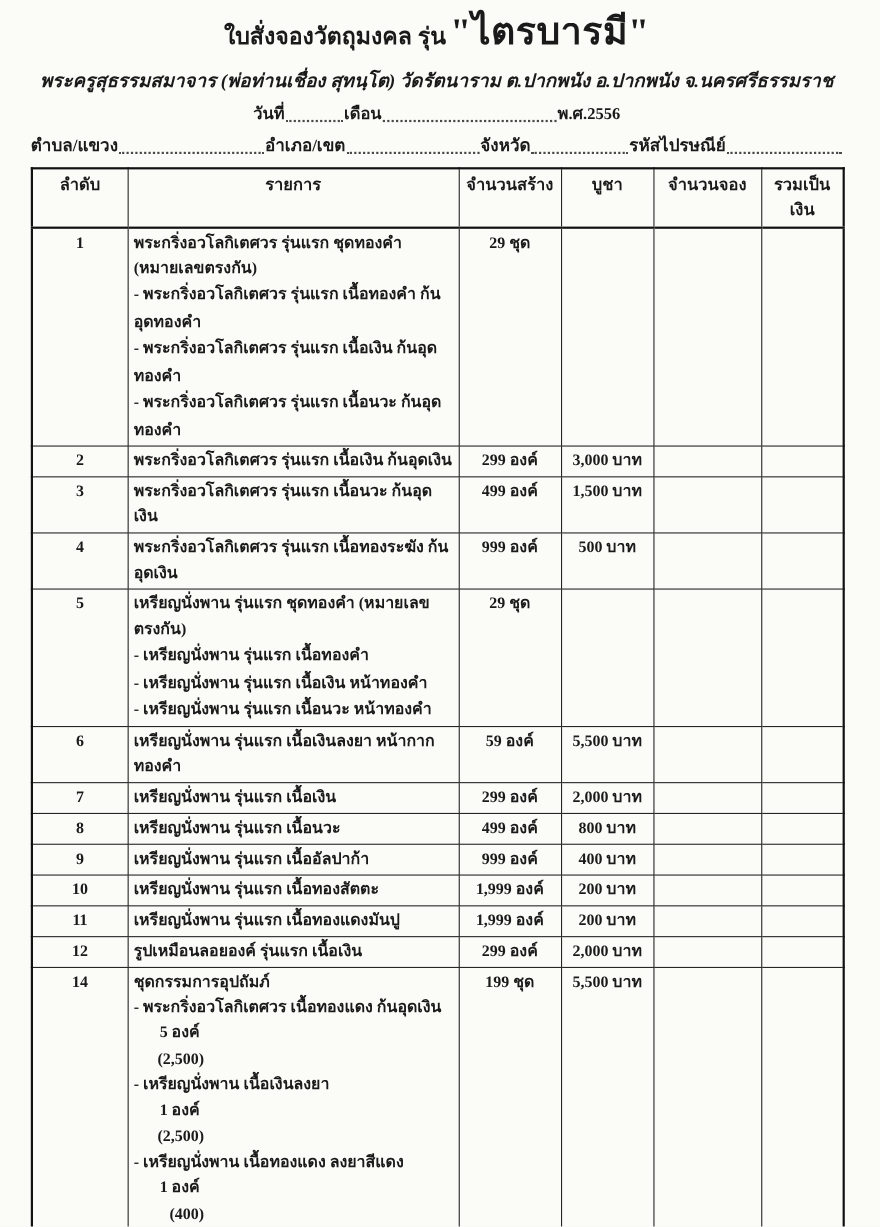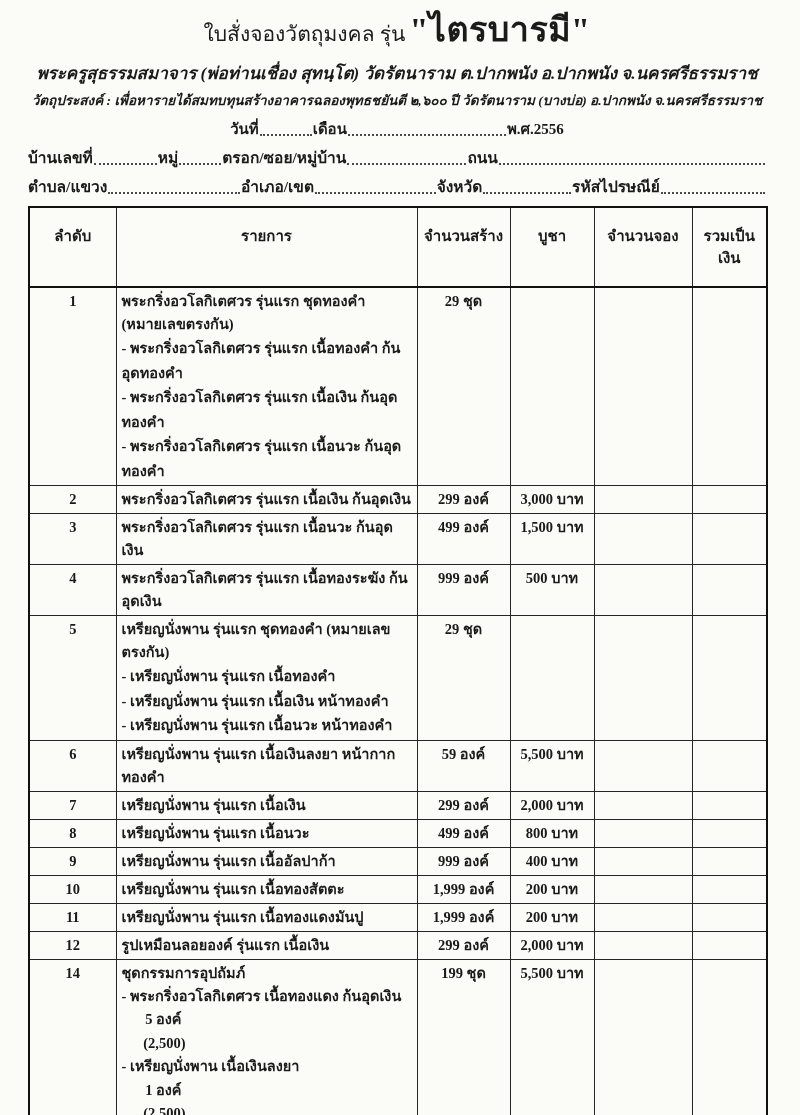--- a/index.html
+++ b/index.html
@@ -11,21 +11,21 @@
     -webkit-font-smoothing:antialiased;
   }
   .page{
     position:relative;width:800px;height:1115px;box-sizing:border-box;
     background:#fbfbf8;
     padding:8px 34px 0 28px;
     overflow:hidden;
   }
   
   .title-line{text-align:center;margin-top:2px;line-height:40px;}
-  .title-prefix{font-size:21px;font-weight:400;text-align:right;}
+  .title-prefix{font-size:21px;font-weight:700;text-align:right;}
   .title-name{font-size:34px;font-weight:700;letter-spacing:.5px;}
   .subtitle{text-align:center;font-size:17px;font-weight:700;font-style:italic;margin-top:7px;line-height:22px;}
   .purpose{text-align:center;font-size:13.5px;font-weight:600;font-style:italic;margin-top:7px;line-height:18px;}
   .date-line{display:flex;justify-content:center;align-items:flex-end;font-size:15px;font-weight:700;margin-top:9px;line-height:20px;}
   
   .fill{border-bottom:2px dotted #4a4a4a;margin:0 1px 3px 1px;min-width:20px;align-self:flex-end;height:1px;}
   .fill-fixed-sm{flex:0 0 52px;}
   .fill-fixed-md{flex:0 0 158px;}
   
   .form-line{display:flex;align-items:flex-end;font-size:15.5px;font-weight:700;margin-top:8px;line-height:21px;}
@@ -33,61 +33,50 @@
   
   table.order{
     border-collapse:collapse;table-layout:fixed;width:738px;margin-top:9px;
     font-size:14.5px;font-weight:700;
   }
   table.order th,table.order td{
     border:1.5px solid #262626;padding:2px 5px;vertical-align:top;line-height:22px;
     overflow:hidden;
   }
   table.order{border:2px solid #111;}
-  table.order th{font-size:15px;text-align:center;padding:17px 2px;border-bottom:2px solid #111;}
+  table.order th{font-size:15px;text-align:center;padding:4px 2px;border-bottom:2px solid #111;}
   td.c-no{text-align:center;}
   td.c-made,td.c-price{text-align:center;white-space:nowrap;}
   .item-main{line-height:23px;}
   .item-sub{line-height:24.5px;}
   .subrow{display:flex;line-height:23.5px;flex-direction:column;}
   .subrow .nm{flex:1;}
   .subrow .q{flex:none;width:60px;text-align:right;white-space:nowrap;}
   .subrow .a{flex:none;width:64px;text-align:right;white-space:nowrap;}
 </style>
 </head>
 <body>
 
 <div class="page">
 
   <div class="title-line">
     <span class="title-prefix">ใบสั่งจองวัตถุมงคล รุ่น</span>
     <span class="title-name">"ไตรบารมี"</span>
   </div>
   <div class="subtitle">พระครูสุธรรมสมาจาร  (พ่อท่านเชื่อง สุทนฺโต)  วัดรัตนาราม ต.ปากพนัง อ.ปากพนัง จ.นครศรีธรรมราช</div>
-  <div class="purpose">วัตถุประสงค์ : เพื่อหารายได้สมทบทุนสร้างอาคารฉลองพุทธชยันตี ๒,๖๐๐ ปี วัดรัตนาราม (บางบ่อ) อ.ปากพนัง จ.นครศรีธรรมราช</div>
 
   <div class="date-line">
     <span>วันที่</span>
     <span class="fill fill-fixed-sm"></span>
     <span>เดือน</span>
     <span class="fill fill-fixed-md"></span>
     <span>พ.ศ.2556</span>
   </div>
 
   <div id="form-lines">
-      <div class="form-line">
-        <span class="form-label">บ้านเลขที่</span>
-        <span class="fill" style="flex: 9 1 0%;"></span>
-        <span class="form-label">หมู่</span>
-        <span class="fill" style="flex: 6 1 0%;"></span>
-        <span class="form-label">ตรอก/ซอย/หมู่บ้าน</span>
-        <span class="fill" style="flex: 17 1 0%;"></span>
-        <span class="form-label">ถนน</span>
-        <span class="fill" style="flex: 38 1 0%;"></span>
-      </div>
       <div class="form-line">
         <span class="form-label">ตำบล/แขวง</span>
         <span class="fill" style="flex: 24 1 0%;"></span>
         <span class="form-label">อำเภอ/เขต</span>
         <span class="fill" style="flex: 22 1 0%;"></span>
         <span class="form-label">จังหวัด</span>
         <span class="fill" style="flex: 16 1 0%;"></span>
         <span class="form-label">รหัสไปรษณีย์</span>
         <span class="fill" style="flex: 19 1 0%;"></span>
       </div>

